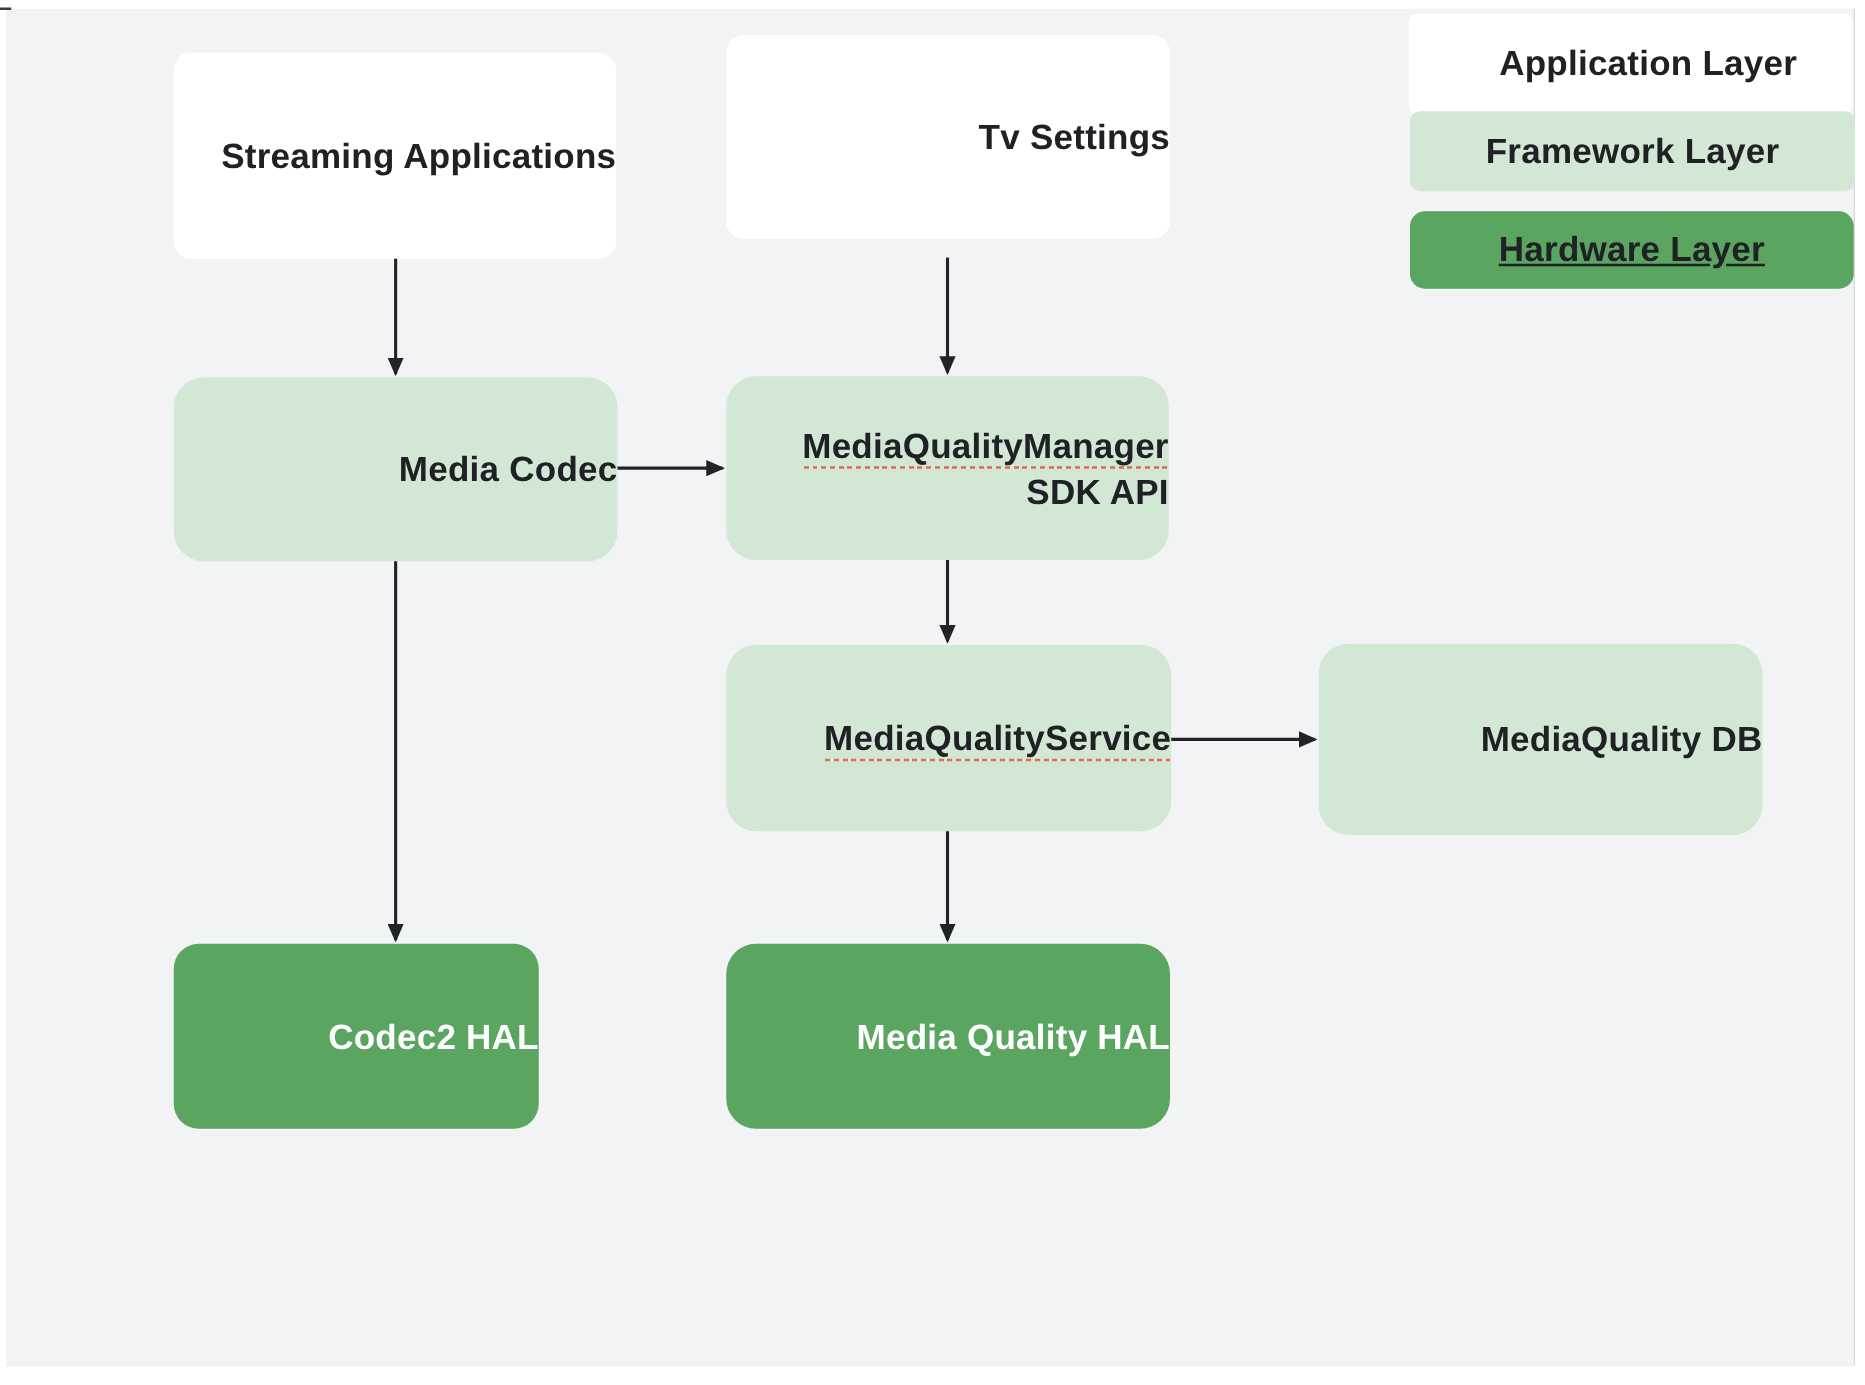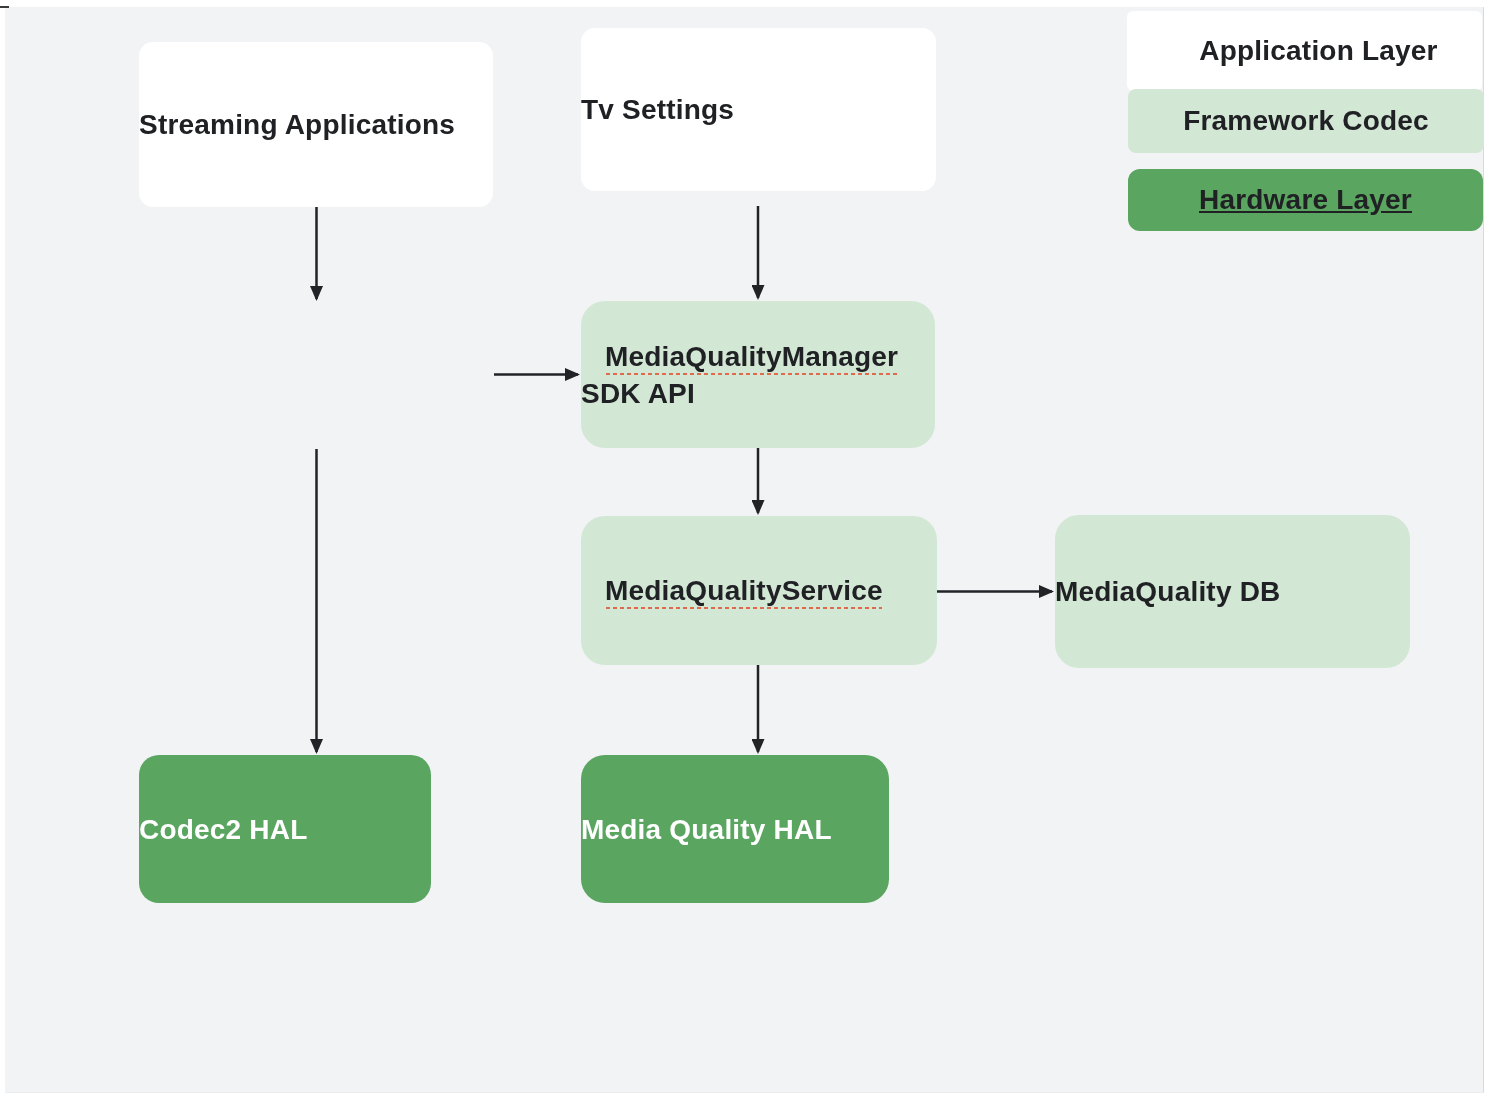--- a/index.html
+++ b/index.html
@@ -38,41 +38,41 @@
   .corner-artifact {
     position: absolute;
     left: 0; top: 6px;
     width: 9px; height: 2px;
     background: #3A3A3A;
   }
   .node {
     position: absolute;
     display: flex;
     flex-direction: column;
-    align-items: flex-start;
+    align-items: flex-end;
     justify-content: center;
     text-align: center;
     font-weight: 700;
     font-size: 28px;
     line-height: 37px;
     letter-spacing: 0.2px;
     color: var(--text-dark);
   }
   .layer-application { background: var(--application-layer); }
   .layer-framework  { background: var(--framework-layer); }
   .layer-hardware   { background: var(--hardware-layer); color: var(--text-light); }
 
   .node-streaming-apps    { left: 139px; top: 42px;  width: 354px; height: 165px; border-radius: 14px; }
   .node-tv-settings       { left: 581px; top: 28px;  width: 355px; height: 163px; border-radius: 14px; }
   .node-media-codec       { left: 139px; top: 302px; width: 355px; height: 147px; border-radius: 24px; }
   .node-mq-manager        { left: 581px; top: 301px; width: 354px; height: 147px; border-radius: 24px; }
   .node-mq-service        { left: 581px; top: 516px; width: 356px; height: 149px; border-radius: 24px; }
   .node-mq-db             { left: 1055px; top: 515px; width: 355px; height: 153px; border-radius: 24px; }
   .node-codec2-hal        { left: 139px; top: 755px; width: 292px; height: 148px; border-radius: 20px; }
-  .node-media-quality-hal { left: 581px; top: 755px; width: 308px; height: 148px; border-radius: 24px; }
+  .node-media-quality-hal { left: 581px; top: 755px; width: 355px; height: 148px; border-radius: 24px; }
 
   .legend-item {
     position: absolute;
     display: flex;
     align-items: center;
     justify-content: center;
     text-align: center;
     font-weight: 700;
     font-size: 28px;
     letter-spacing: 0.2px;
@@ -104,34 +104,37 @@
 
 <div class="stage">
 
   <div class="canvas-panel"></div>
   <div class="corner-artifact"></div>
 
   <div class="legend-item layer-application legend-application">
     <span>Application Layer</span>
   </div>
   <div class="legend-item layer-framework legend-framework">
-    <span>Framework Codec</span>
+    <span>Framework Layer</span>
   </div>
   <div class="legend-item layer-hardware legend-hardware">
     <span>Hardware Layer</span>
   </div>
 
   <div class="node layer-application node-streaming-apps">
     <span>Streaming Applications</span>
   </div>
 
   <div class="node layer-application node-tv-settings">
     <span>Tv Settings</span>
   </div>
 
+  <div class="node layer-framework node-media-codec">
+    <span>Media Codec</span>
+  </div>
 
   <div class="node layer-framework node-mq-manager">
     <span class="squiggle">MediaQualityManager</span>
     <span>SDK API</span>
   </div>
 
   <div class="node layer-framework node-mq-db">
     <span>MediaQuality DB</span>
   </div>
 

